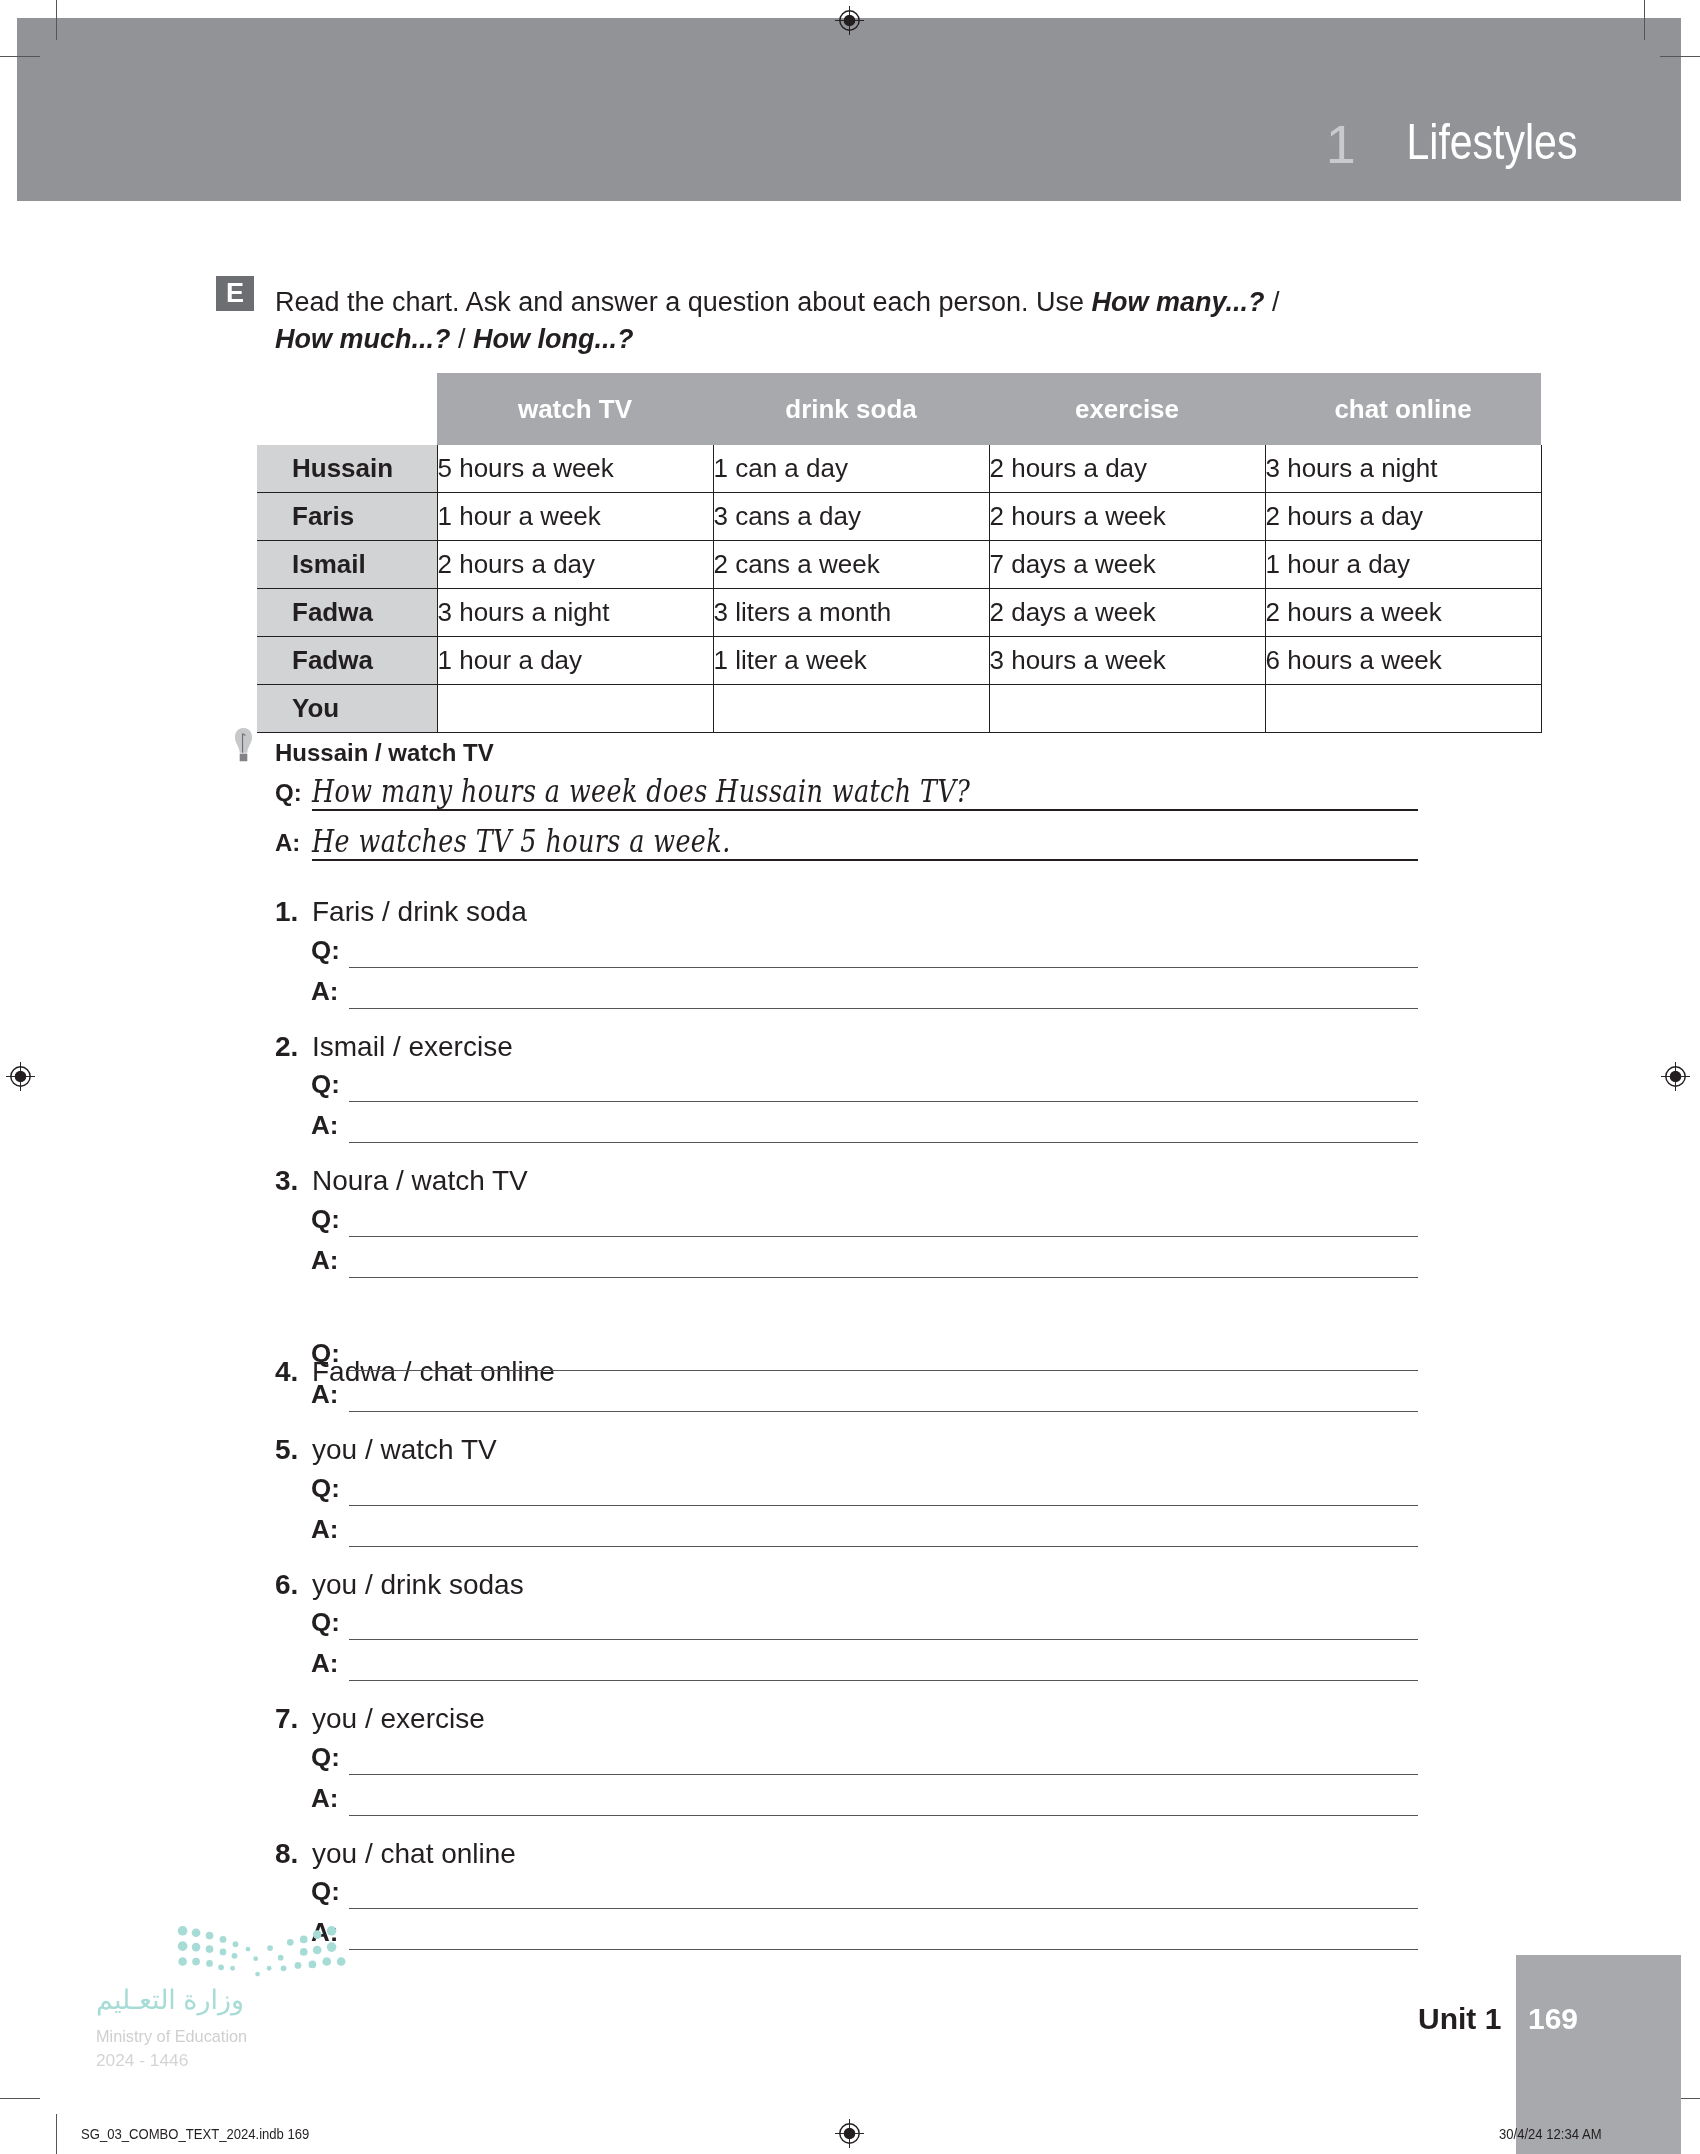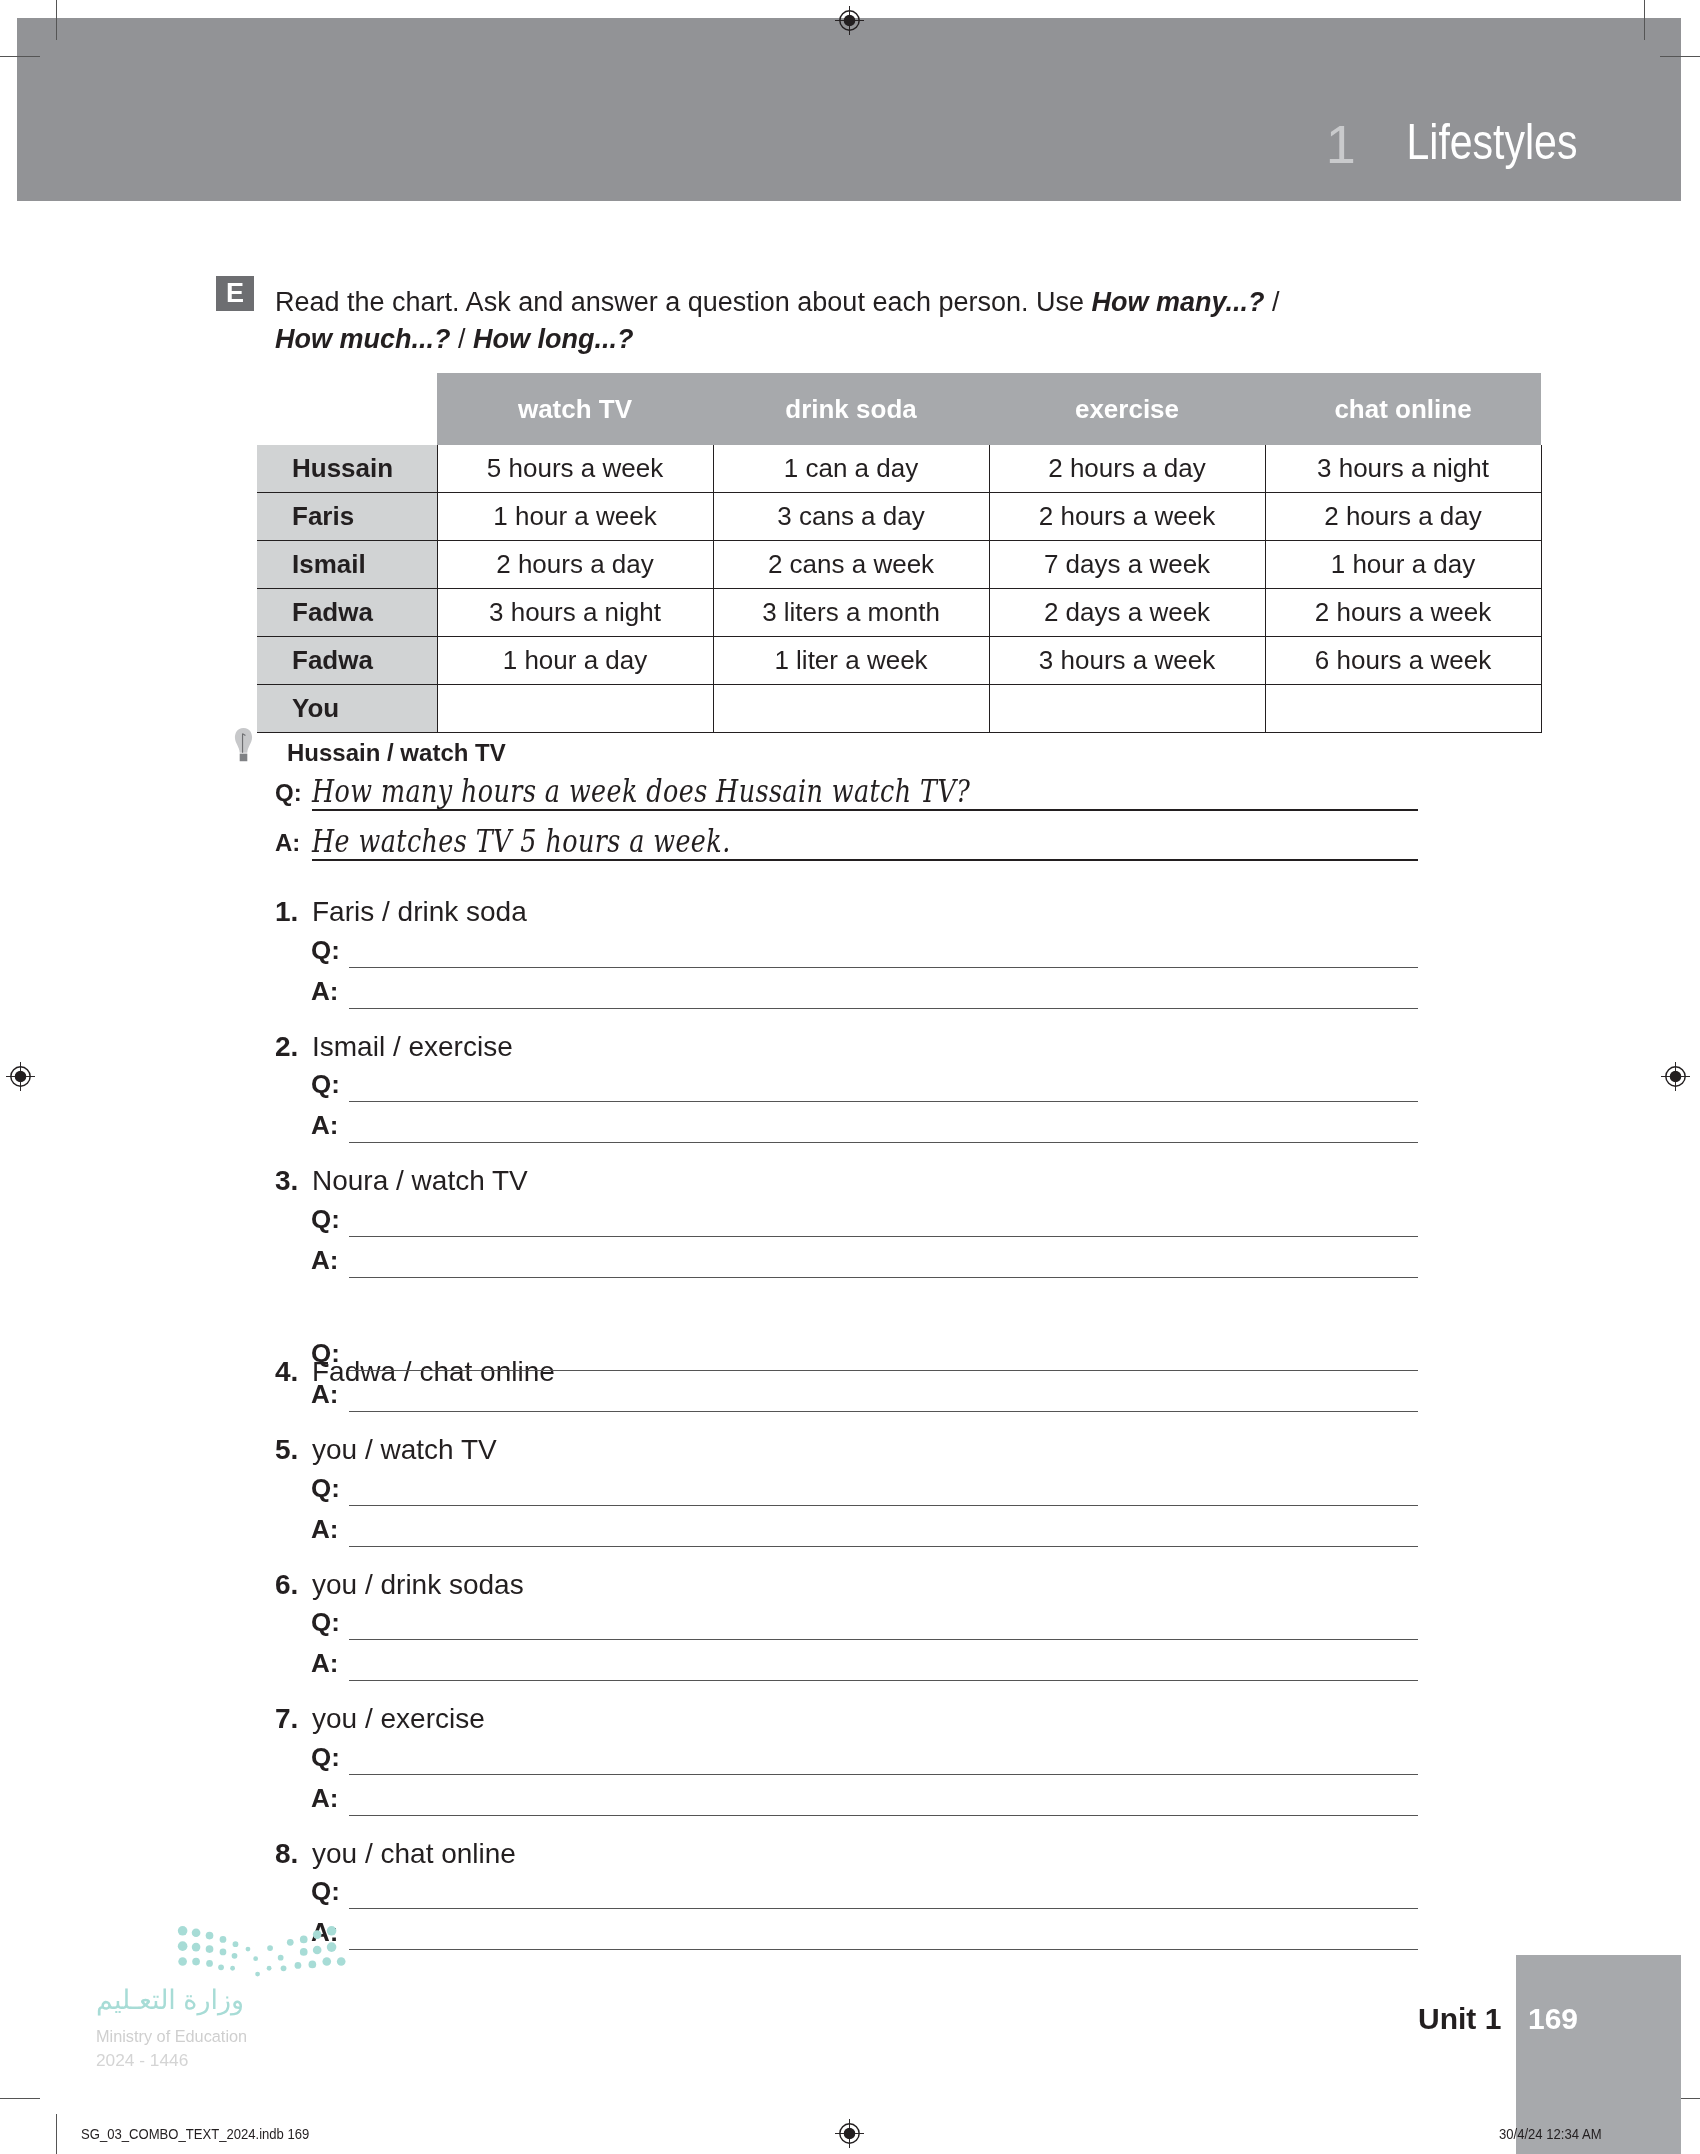--- a/index.html
+++ b/index.html
@@ -21,27 +21,27 @@
 
   
   .ex-badge { left: 216px; top: 276px; width: 38px; height: 35px; background: #6d6e71; color: #fff; font-weight: bold; font-size: 27px; text-align: center; line-height: 35px; }
   .instructions { left: 275px; top: 284px; width: 1153px; font-size: 27px; line-height: 37px; color: #231f20; }
   .instructions b { font-style: italic; }
 
   
   .chart { left: 257px; top: 373px; border-collapse: collapse; font-size: 26px; }
   .chart th { background: #a7a9ac; color: #ffffff; height: 48px; font-weight: bold; width: 252px; padding: 12px; text-align: center; }
   .chart th.corner { background: transparent; width: 156px; }
-  .chart td { height: 47px; border: 1.4px solid #231f20; text-align: center; padding: 0; color: #231f20; }
+  .chart td { height: 47px; border: 1.4px solid #231f20; text-align: left; padding: 0; color: #231f20; }
   .chart td.rowhead { background: #d1d3d4; font-weight: bold; text-align: left; padding-left: 35px; border-left: none; border-top: 1.4px solid #231f20; border-right: none; }
   .chart tr:first-child td { border-top: none; }
 
   
   .bulb-icon { left: 233px; top: 726px; width: 21px; height: 40px; }
-  .example-label { left: 287px; top: 739px; font-size: 24px; font-weight: bold; }
+  .example-label { left: 275px; top: 739px; font-size: 24px; font-weight: bold; }
   .qa-row { position: absolute; left: 275px; width: 1143px; height: 35px; }
   .qa-label { position: absolute; left: 0; bottom: 3.8px; font-size: 24px; font-weight: bold; }
   .qa-line { position: absolute; left: 37px; right: 0; bottom: 0; height: 0; border-bottom: 2.4px solid #231f20; }
   .qa-hand { position: absolute; left: 37px; bottom: 1.9px; font-family: "DejaVu Serif", serif; font-style: italic; font-size: 31px; color: #231f20; transform: scaleX(0.82); transform-origin: left bottom; letter-spacing: 0.5px; }
 
   
   .item-title { position: absolute; left: 275px; font-size: 28px; color: #231f20; }
   .item-num { font-weight: bold; display: inline-block; width: 37px; }
   .blank-row { position: absolute; left: 311px; width: 1107px; height: 31px; }
   .blank-row .qa-label { left: 0; bottom: 1.9px; font-size: 26px; }

